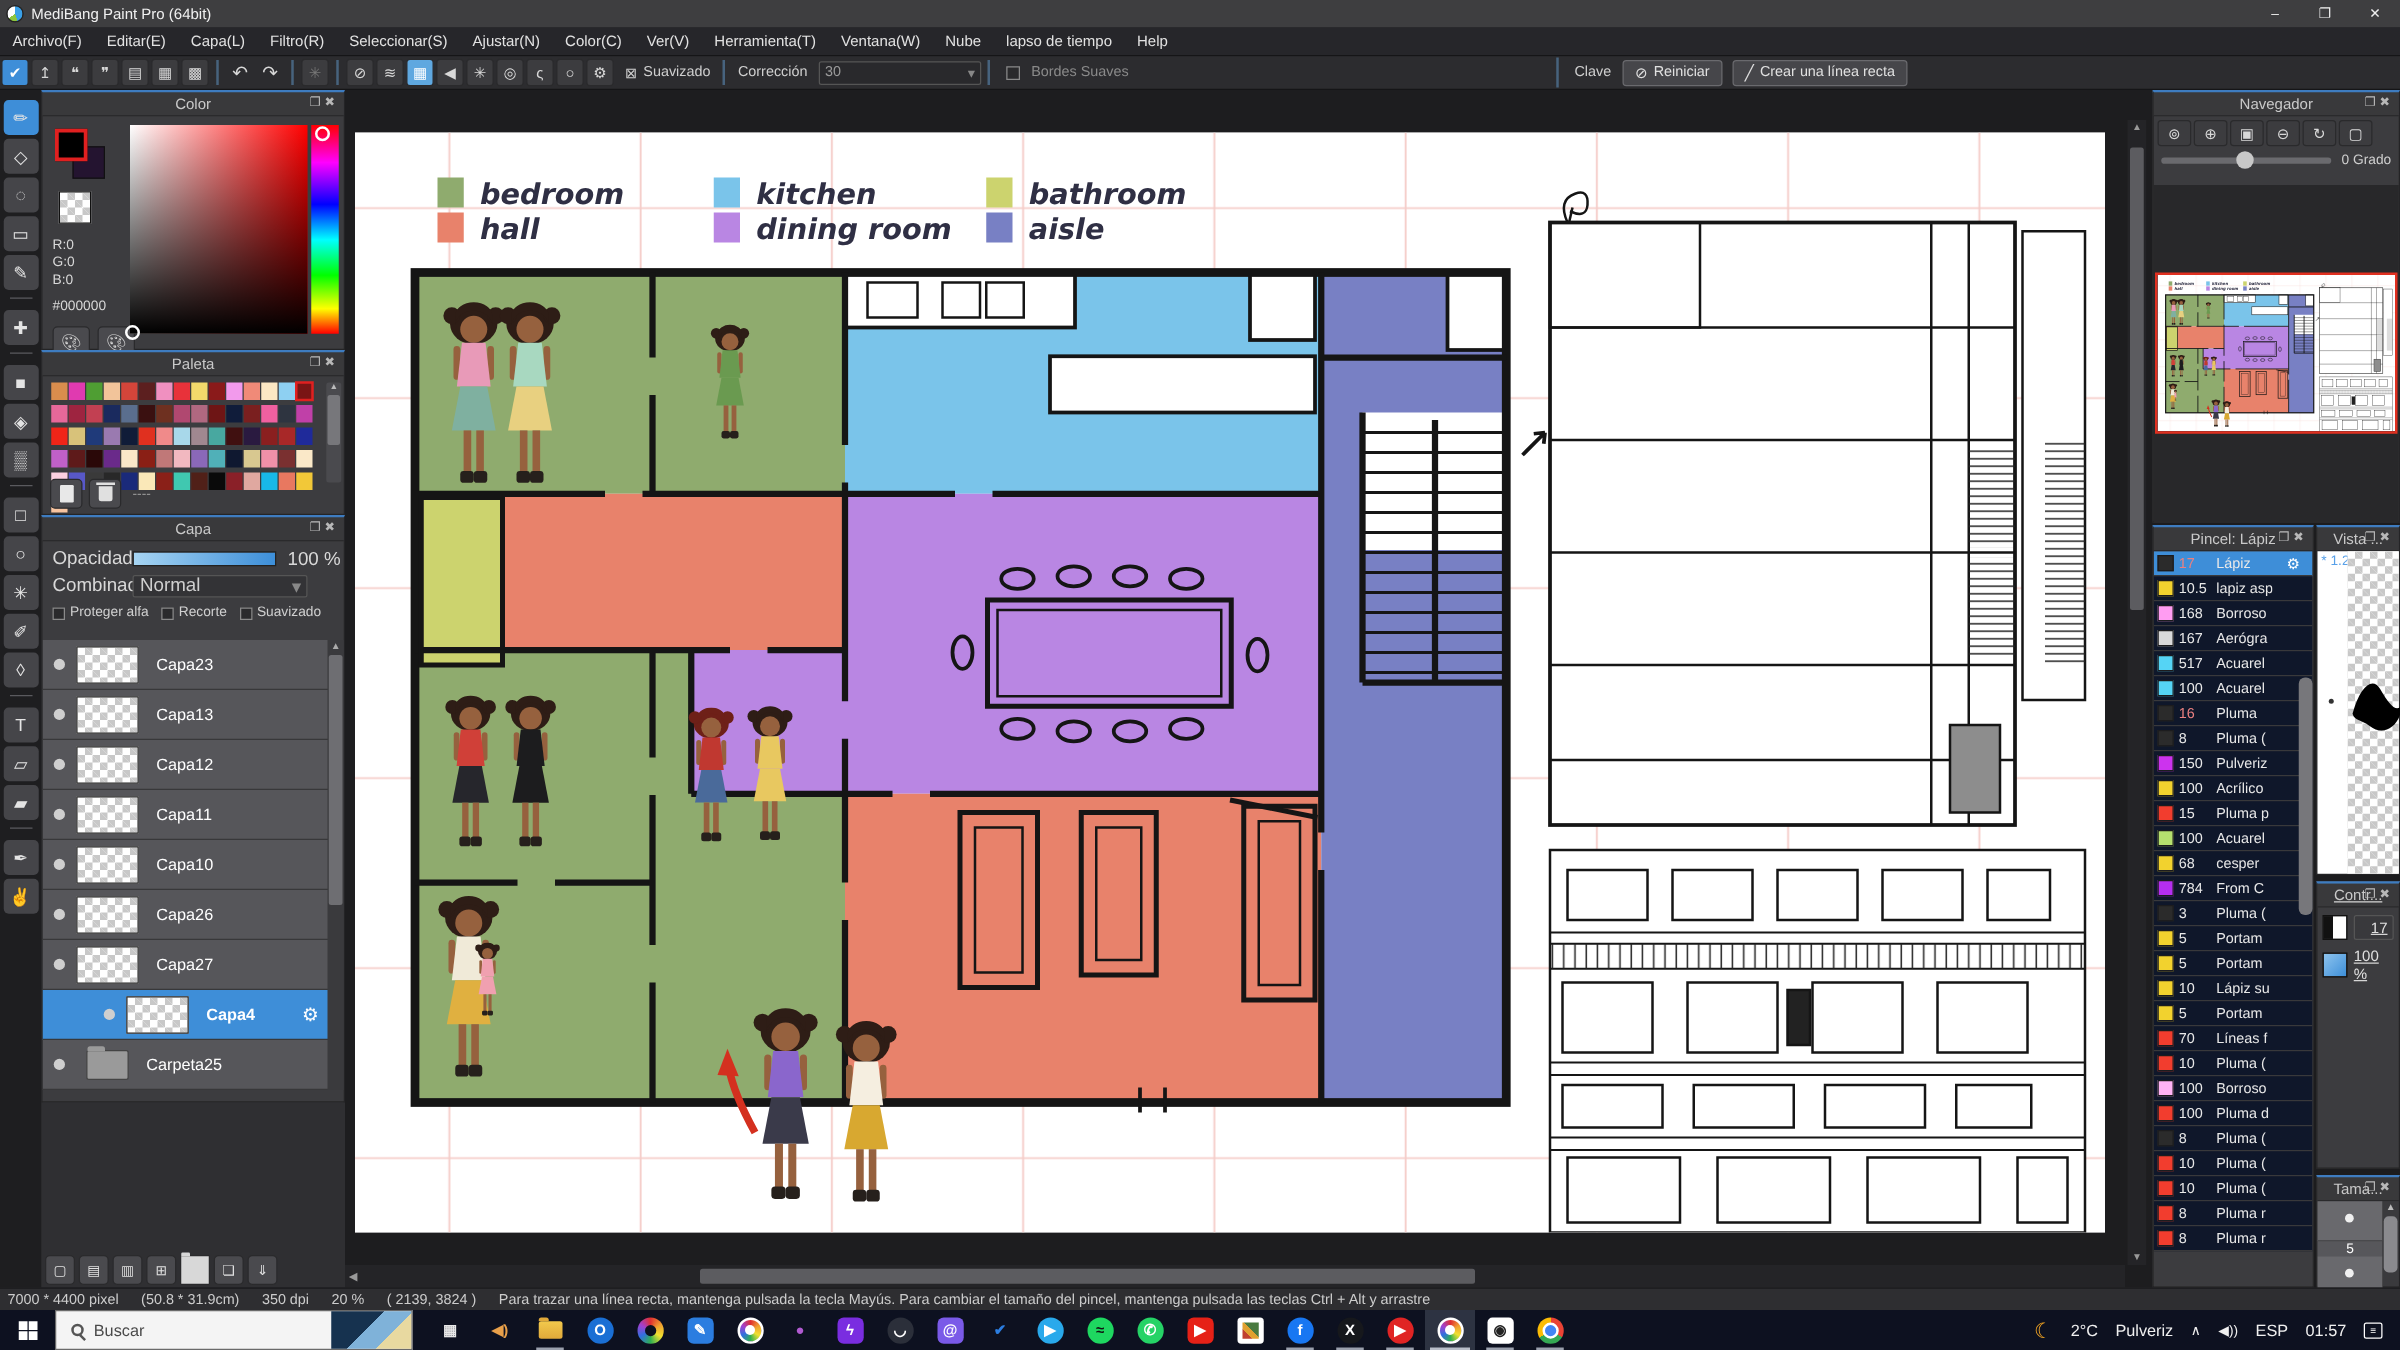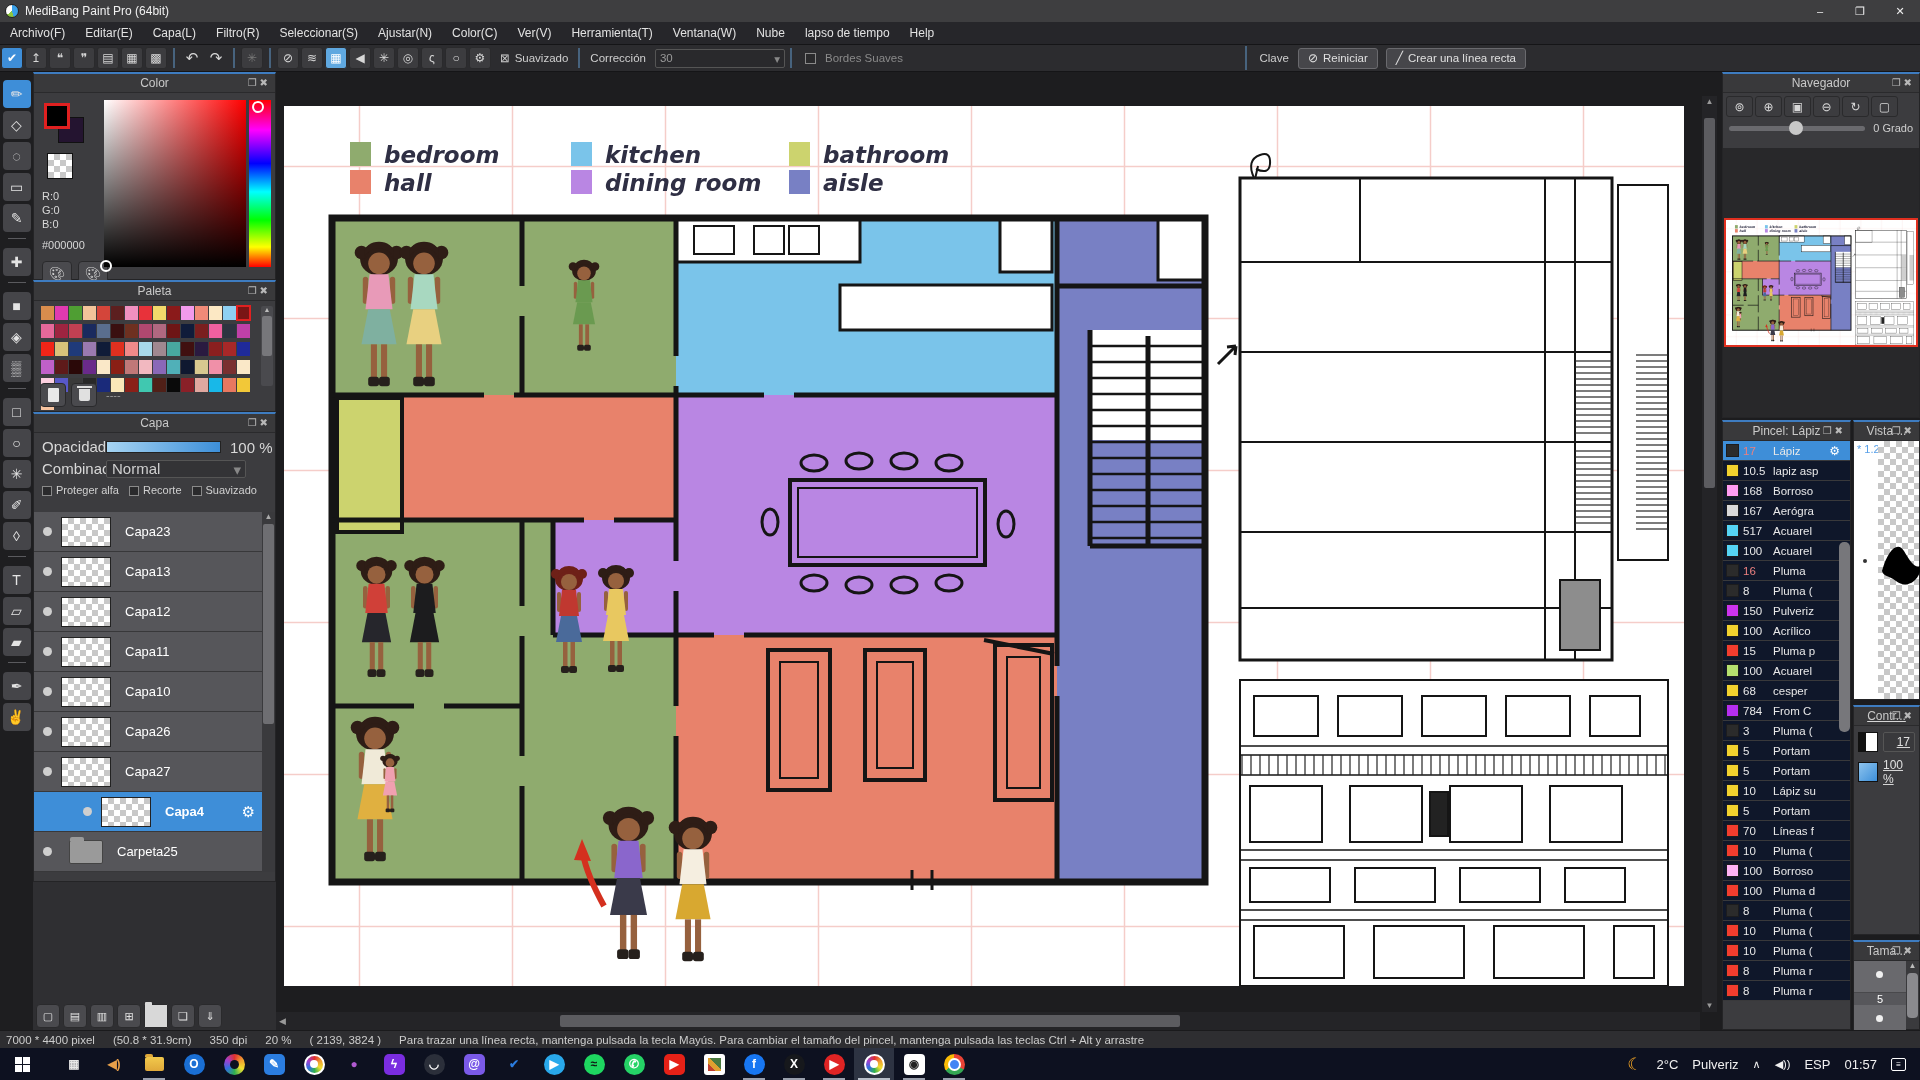--- a/index.html
+++ b/index.html
@@ -956,20 +956,25 @@
 
 <div class="taskbar">
   <div class="startbtn">
     <span class="winlogo">
         <i></i>
         <i></i>
         <i></i>
         <i></i>
       </span>
   </div>
+  <div class="searchbox">
+    <span class="mag"></span>
+    <span>Buscar</span>
+    <span class="searchimg"></span>
+  </div>
   <div class="tapps">
 
       <div class="tapp">
         <span class="tico" style="background: transparent; color: rgb(232, 232, 232);">▦</span>
       </div>
 
       <div class="tapp">
         <span class="tico" style="background: transparent; color: rgb(232, 160, 74);">◀)</span>
       </div>
 

